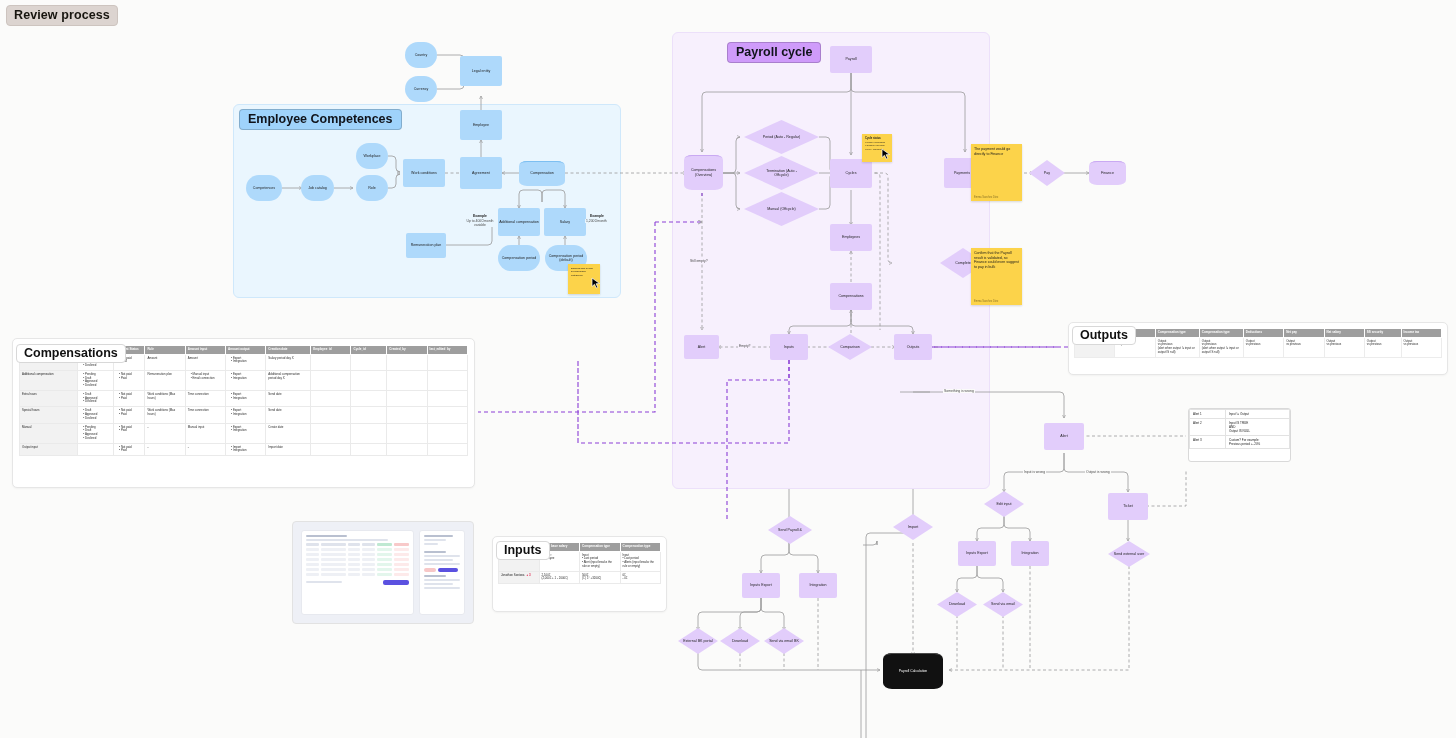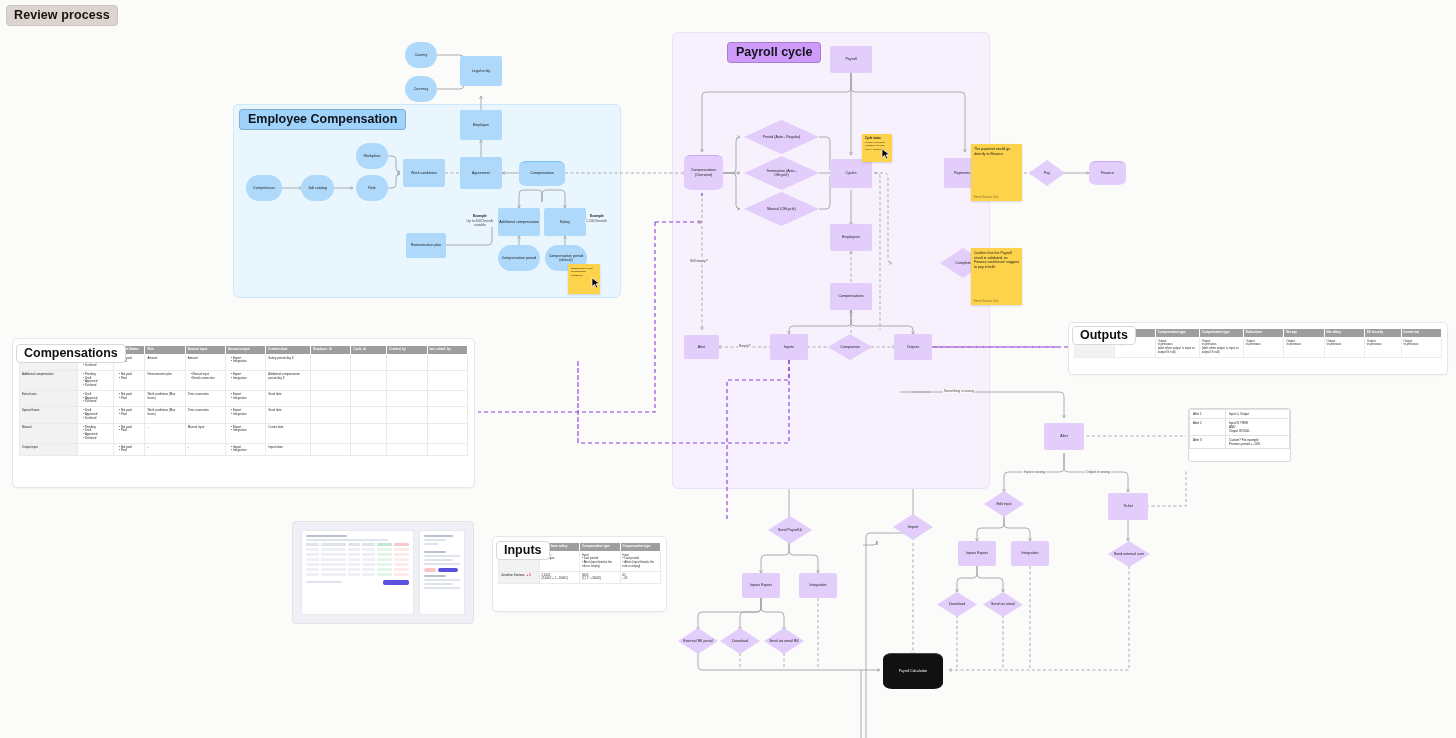--- a/index.html
+++ b/index.html
@@ -154,21 +154,21 @@
   svg.links path.purple{ stroke:#8b3fd6; stroke-width:1.1; stroke-dasharray:4 3; }
 </style>
 </head>
 <body>
 
 <div id="board">
 
   <div class="board-title">Review process</div>
 
   <div class="frame frame-ec" style="left:233px; top:104px; width:388px; height:194px;"></div>
-  <div class="frame-label lab-blue" style="left:239px; top:109px;">Employee Compensation</div>
+  <div class="frame-label lab-blue" style="left:239px; top:109px;">Employee Competences</div>
 
   <div class="frame frame-pc" style="left:672px; top:32px; width:318px; height:457px;"></div>
   <div class="frame-label lab-purple" style="left:679px; top:42px;margin-left:48px;">Payroll cycle</div>
 
   <svg class="links" viewBox="0 0 1456 738">
     <defs>
       <marker id="ah" markerWidth="5" markerHeight="5" refX="4" refY="2" orient="auto">
         <path d="M0,0 L4,2 L0,4" stroke="#9a9a9a" stroke-width=".8" fill="none"></path>
       </marker>
       <marker id="ahp" markerWidth="5" markerHeight="5" refX="4" refY="2" orient="auto">

